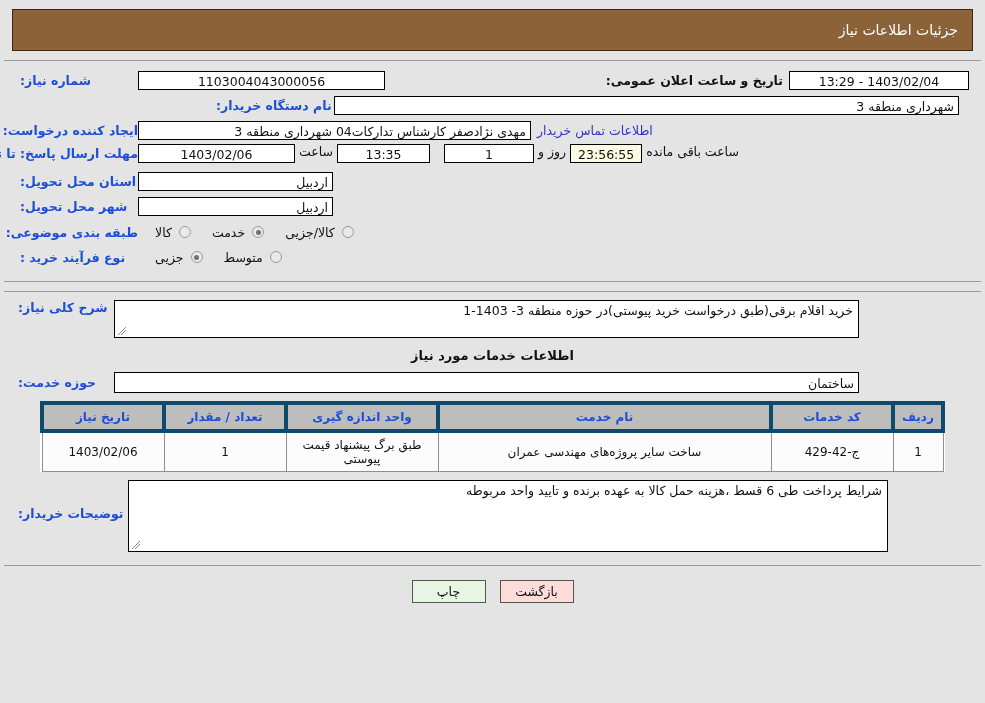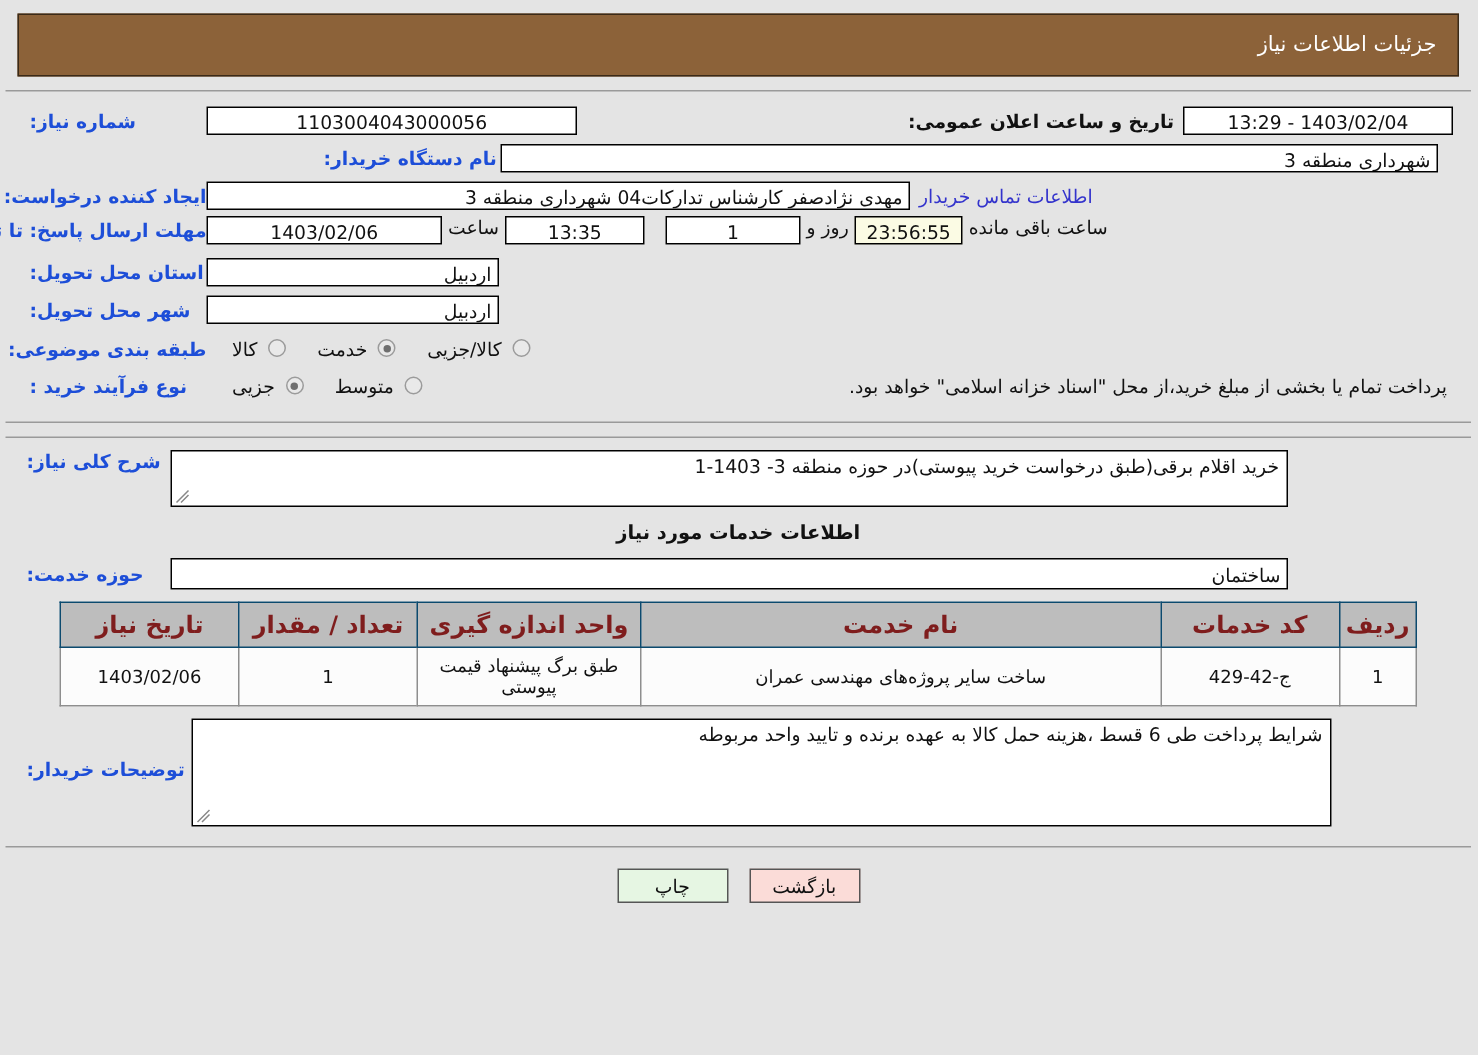--- a/index.html
+++ b/index.html
@@ -149,25 +149,25 @@
 
   
   table.items {
     border-collapse: collapse;
     width: 905px;
     margin: 8px auto 0 auto;
     background: #fff;
   }
   table.items th {
     background: #bdbdbd;
-    border: 1px solid #0c4a6e;
-    font-size: 16px;
+    border: 4px solid #0c4a6e;
+    font-size: 12px;
     font-weight: bold;
     padding: 5px 4px;
-    color: #7f1d1d;
+    color: #1d4ed8;
     text-align: center;
   }
   table.items td {
     border: 1px solid #8e8e8e;
     font-size: 12px;
     padding: 5px 4px;
     text-align: center;
     background: #fcfcfc;
     color: #111;
     vertical-align: middle;
@@ -228,21 +228,21 @@
     <div style="width:12px"></div>
     <div class="fld" style="flex:1;max-width:0;visibility:hidden"></div>
     <div class="fld" style="width:625px">شهرداری منطقه 3</div>
     <div class="lbl lbl-r">نام دستگاه خریدار:</div>
     <div style="width:8px"></div>
   </div>
 
   <div class="row">
     <div style="flex:1"></div>
     <a class="link">اطلاعات تماس خریدار</a>
-    <div class="fld" style="width:469px">مهدی نژادصفر کارشناس تدارکات04 شهرداری منطقه 3</div>
+    <div class="fld" style="width:393px">مهدی نژادصفر کارشناس تدارکات04 شهرداری منطقه 3</div>
     <div class="lbl lbl-r">ایجاد کننده درخواست:</div>
     <div style="width:8px"></div>
   </div>
 
   <div class="row" style="align-items:flex-start">
     <div style="flex:1"></div>
     <div class="txt-small">ساعت باقی مانده</div>
     <div class="fld center yellow" style="width:72px">23:56:55</div>
     <div class="txt-small">روز و</div>
     <div class="fld center" style="width:90px">1</div>
@@ -283,21 +283,20 @@
         <span class="radio"></span>
         <span class="cap">کالا</span>
       </span>
     </div>
     <div class="lbl lbl-r">طبقه بندی موضوعی:</div>
     <div style="width:8px"></div>
   </div>
 
   <div class="row">
     <div style="width:12px"></div>
-    <div class="txt-small">پرداخت تمام یا بخشی از مبلغ خرید،از محل "اسناد خزانه اسلامی" خواهد بود.</div>
     <div style="flex:1"></div>
     <div style="display:flex;align-items:center">
       <span class="radio-opt">
         <span class="radio"></span>
         <span class="cap">متوسط</span>
       </span>
       <span class="radio-opt">
         <span class="radio on"></span>
         <span class="cap">جزیی</span>
       </span>

